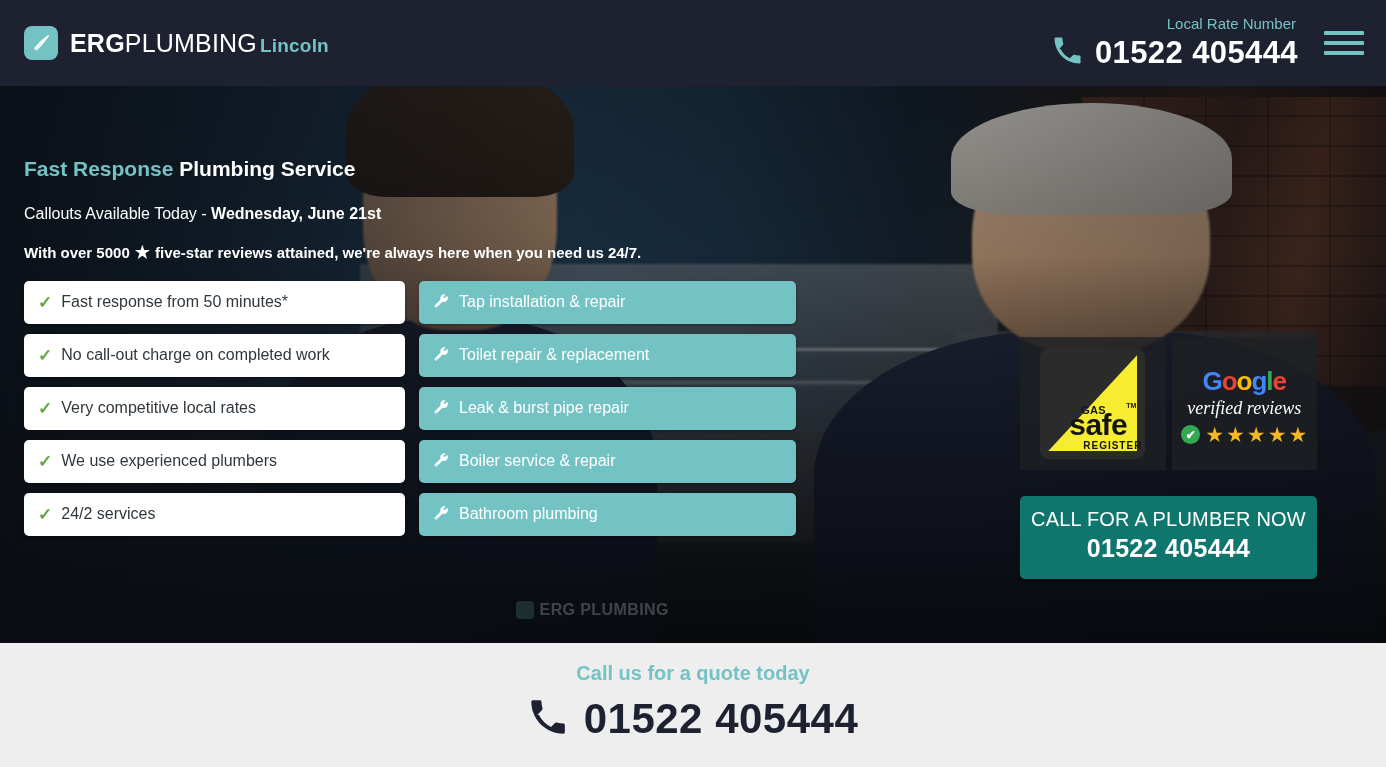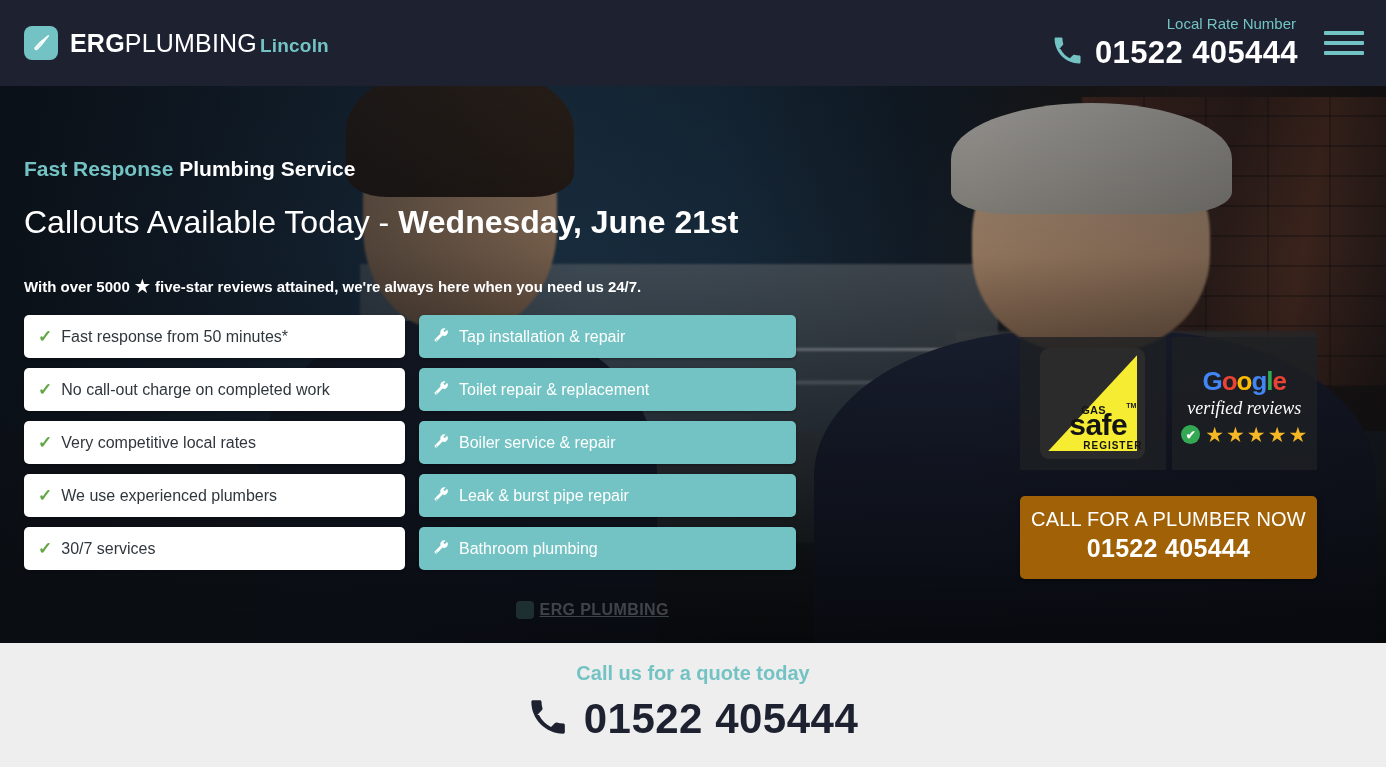--- a/index.html
+++ b/index.html
@@ -147,38 +147,38 @@
     position:absolute; inset:0;
     background:
       linear-gradient(90deg, rgba(10,14,20,.86) 0%, rgba(12,16,22,.62) 22%, rgba(14,18,24,.30) 42%, rgba(14,18,24,.22) 70%, rgba(10,12,16,.45) 100%),
       linear-gradient(180deg, rgba(0,0,0,.18) 0%, rgba(0,0,0,.05) 30%, rgba(0,0,0,.55) 100%);
   }
   .hero-uniform-logo{
     position:absolute; left:37.2%; top:92.5%; display:flex; align-items:center; gap:6px;
     opacity:.30; filter:blur(.7px);
   }
   .hero-uniform-logo .ul-mark{ width:18px;height:18px;border-radius:4px;background:#4d7d74; }
-  .hero-uniform-logo .ul-txt{ color:#b9c4c9; font-size:16px; font-weight:bold; letter-spacing:.4px;text-decoration:underline; }
+  .hero-uniform-logo .ul-txt{ color:#b9c4c9; font-size:16px; font-weight:bold; letter-spacing:.4px; }
 
   .hero-inner{
     position:relative; z-index:5;
     padding:72px 0 0 24px;
   }
   .eyebrow{ font-size:21px; font-weight:bold; margin-bottom:26px; line-height:1; }
   .eyebrow .accent{ color:#74c3c4; }
   .eyebrow .plain{ color:#ffffff; }
 
   .hero-title{
     font-size:44px; line-height:1; font-weight:300; color:#ffffff; margin-bottom:18px;
     letter-spacing:-.2px;
   }
   .hero-title .city{ color:#8fd3d3; font-weight:bold; }
 
   .hero-sub{
-    font-size:32px; color:#ffffff; font-weight:300; margin-bottom:38px; line-height:1.1;
+    font-size:16px; color:#ffffff; font-weight:300; margin-bottom:21px; line-height:1.1;
   }
   .hero-sub .date{ font-weight:bold; }
 
   .hero-note{
     font-size:15px; color:#ffffff; font-weight:bold; margin-bottom:20px;
     display:flex; align-items:center; gap:5px; line-height:1;
   }
   .star-glyph{ color:#ffffff; font-size:17px; line-height:1; }
 
   
@@ -237,21 +237,21 @@
     font-family:"Liberation Serif", serif; font-weight:normal;
   }
   .stars-row{ display:flex; align-items:center; justify-content:center; gap:2px; }
   .green-check{
     width:19px;height:19px;border-radius:50%;background:#34A853;color:#fff;
     display:flex;align-items:center;justify-content:center;font-size:12px;font-weight:bold;margin-right:3px;
   }
   .star{ color:#f5b725; font-size:21px; line-height:1; }
 
   .cta{
-    margin-top:26px; background:#a16207; border-radius:5px; padding:11px 0 14px;
+    margin-top:26px; background:#0f766e; border-radius:5px; padding:11px 0 14px;
     text-align:center; color:#ffffff; box-shadow:0 2px 5px rgba(0,0,0,.3); cursor:pointer;
   }
   .cta-top{ font-size:20px; line-height:1.25; font-weight:normal; letter-spacing:.2px; }
   .cta-num{ font-size:25px; font-weight:bold; line-height:1.3; letter-spacing:.3px; }
 
   
   .footer{
     height:101px; background:#eeeeee; text-align:center; padding-top:20px;
   }
   .footer-label{ color:#74c3c4; font-size:20px; font-weight:bold; line-height:1; margin-bottom:14px; }
@@ -352,21 +352,21 @@
         <div class="pill pill-white">
           <span class="check-icon">✓</span>
           <span>Very competitive local rates</span>
         </div>
         <div class="pill pill-white">
           <span class="check-icon">✓</span>
           <span>We use experienced plumbers</span>
         </div>
         <div class="pill pill-white">
           <span class="check-icon">✓</span>
-          <span>30/7 services</span>
+          <span>24/2 services</span>
         </div>
       </div>
 
       <div class="col col-right">
         <div class="pill pill-teal">
           <span class="wrench-icon">
             <svg width="17" height="17" viewBox="0 0 24 24" aria-hidden="true">
                 <path d="M20.6 3.6a5.5 5.5 0 0 1-7.1 7.1L5.9 18.3a2 2 0 1 1-2.8-2.8l7.6-7.6a5.5 5.5 0 0 1 7.1-7.1l-3.2 3.2 1.9 1.9 3.1-3.2zM5.1 16.1a1 1 0 1 0 0 2 1 1 0 0 0 0-2z" fill="#ffffff"></path>
               </svg>
           </span>
@@ -379,29 +379,29 @@
               </svg>
           </span>
           <span>Toilet repair &amp; replacement</span>
         </div>
         <div class="pill pill-teal">
           <span class="wrench-icon">
             <svg width="17" height="17" viewBox="0 0 24 24" aria-hidden="true">
                 <path d="M20.6 3.6a5.5 5.5 0 0 1-7.1 7.1L5.9 18.3a2 2 0 1 1-2.8-2.8l7.6-7.6a5.5 5.5 0 0 1 7.1-7.1l-3.2 3.2 1.9 1.9 3.1-3.2zM5.1 16.1a1 1 0 1 0 0 2 1 1 0 0 0 0-2z" fill="#ffffff"></path>
               </svg>
           </span>
-          <span>Boiler service &amp; repair</span>
+          <span>Leak &amp; burst pipe repair</span>
         </div>
         <div class="pill pill-teal">
           <span class="wrench-icon">
             <svg width="17" height="17" viewBox="0 0 24 24" aria-hidden="true">
                 <path d="M20.6 3.6a5.5 5.5 0 0 1-7.1 7.1L5.9 18.3a2 2 0 1 1-2.8-2.8l7.6-7.6a5.5 5.5 0 0 1 7.1-7.1l-3.2 3.2 1.9 1.9 3.1-3.2zM5.1 16.1a1 1 0 1 0 0 2 1 1 0 0 0 0-2z" fill="#ffffff"></path>
               </svg>
           </span>
-          <span>Leak &amp; burst pipe repair</span>
+          <span>Boiler service &amp; repair</span>
         </div>
         <div class="pill pill-teal">
           <span class="wrench-icon">
             <svg width="17" height="17" viewBox="0 0 24 24" aria-hidden="true">
                 <path d="M20.6 3.6a5.5 5.5 0 0 1-7.1 7.1L5.9 18.3a2 2 0 1 1-2.8-2.8l7.6-7.6a5.5 5.5 0 0 1 7.1-7.1l-3.2 3.2 1.9 1.9 3.1-3.2zM5.1 16.1a1 1 0 1 0 0 2 1 1 0 0 0 0-2z" fill="#ffffff"></path>
               </svg>
           </span>
           <span>Bathroom plumbing</span>
         </div>
       </div>

